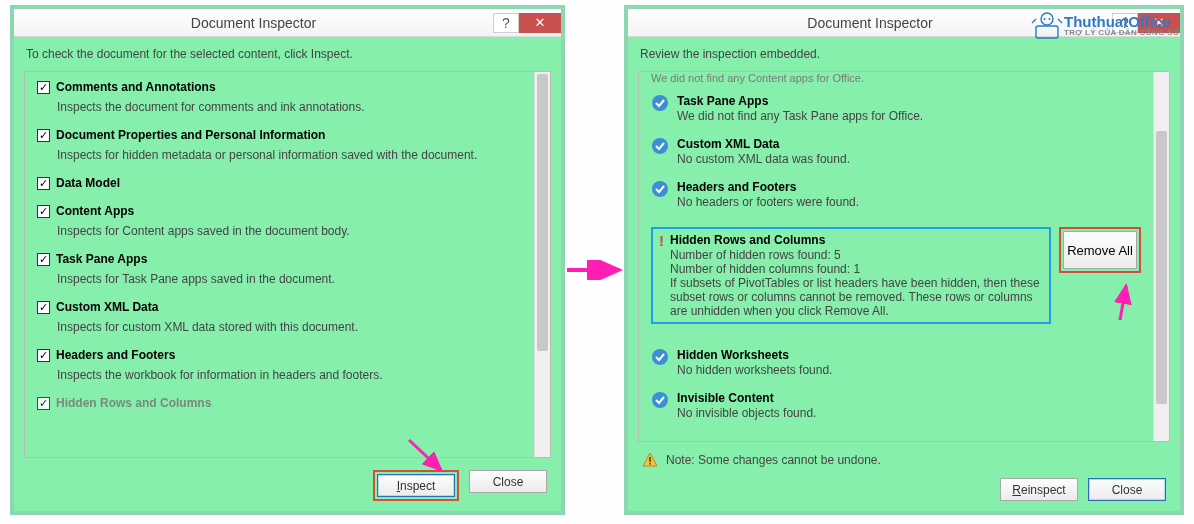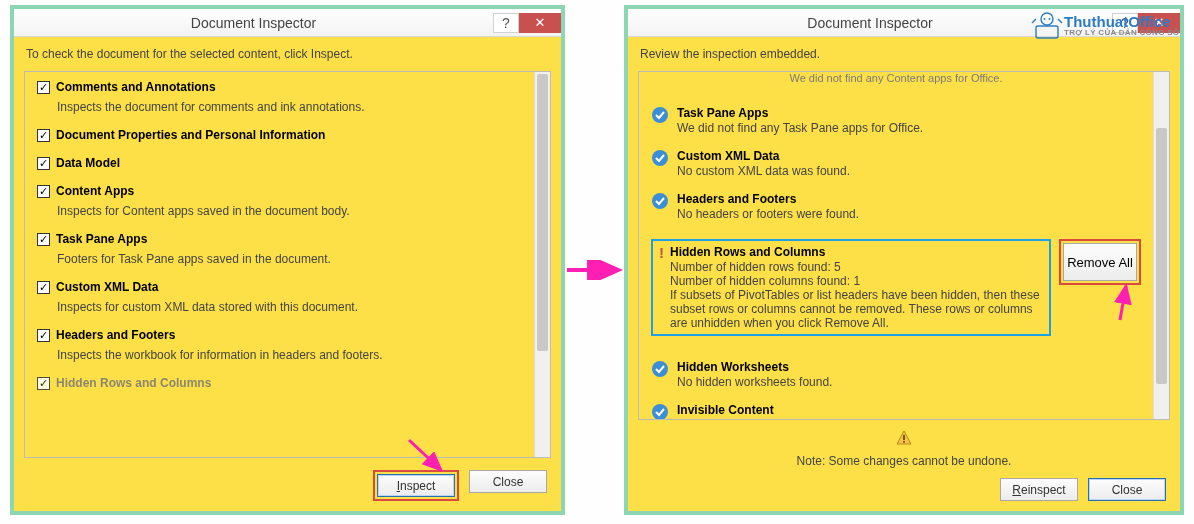--- a/index.html
+++ b/index.html
@@ -7,21 +7,21 @@
     font-family: "Segoe UI", Tahoma, sans-serif;
     font-size: 12px;
     background: #fefefe;
     width: 1194px;
     height: 524px;
     position: relative;
   }
   .dialog {
     position: absolute;
     border: 4px solid #8dd6b2;
-    background: #fde047;
+    background: #86efac;
     display: flex;
     flex-direction: column;
   }
   .dialog.left  { left: 10px;  top: 5px; width: 555px; height: 510px; }
   .dialog.right { left: 624px; top: 5px; width: 560px; height: 510px; }
 
   .titlebar {
     background: linear-gradient(#ffffff,#f3f3f3);
     border-bottom: 1px solid #d8d8d8;
     height: 28px;
@@ -86,21 +86,20 @@
     display:flex; align-items:center; justify-content:center;
     font-size:11px; line-height:1;
   }
   .check-item .label { font-weight: bold; }
   .check-item .desc { margin-left: 20px; color:#444; margin-top:6px; }
 
   .note-row {
     display:flex; align-items:center; gap:8px;
     padding: 4px 14px;
     color:#444;
-    flex-direction:column;
   }
   .warn-icon {
     width:16px;height:16px;
   }
 
   .button-row {
     display:flex; justify-content:flex-end; gap:10px;
     padding: 6px 14px 10px;
   }
   .btn {
@@ -189,40 +188,41 @@
             <span class="chk">✓</span>
             <span class="label">Comments and Annotations</span>
           </div>
           <div class="desc">Inspects the document for comments and ink annotations.</div>
         </div>
         <div class="check-item">
           <div class="check-line">
             <span class="chk">✓</span>
             <span class="label">Document Properties and Personal Information</span>
           </div>
+          <div class="desc">Inspects for hidden metadata or personal information saved with the document.</div>
         </div>
         <div class="check-item">
           <div class="check-line">
             <span class="chk">✓</span>
             <span class="label">Data Model</span>
           </div>
         </div>
         <div class="check-item">
           <div class="check-line">
             <span class="chk">✓</span>
             <span class="label">Content Apps</span>
           </div>
           <div class="desc">Inspects for Content apps saved in the document body.</div>
         </div>
         <div class="check-item">
           <div class="check-line">
             <span class="chk">✓</span>
             <span class="label">Task Pane Apps</span>
           </div>
-          <div class="desc">Footers for Task Pane apps saved in the document.</div>
+          <div class="desc">Inspects for Task Pane apps saved in the document.</div>
         </div>
         <div class="check-item">
           <div class="check-line">
             <span class="chk">✓</span>
             <span class="label">Custom XML Data</span>
           </div>
           <div class="desc">Inspects for custom XML data stored with this document.</div>
         </div>
         <div class="check-item">
           <div class="check-line">
@@ -278,21 +278,21 @@
 <div class="dialog right">
   <div class="titlebar">
     <div class="title">Document Inspector</div>
     <div class="help">?</div>
     <div class="close">✕</div>
   </div>
   <div class="instruction">Review the inspection embedded.</div>
 
   <div class="scrollpane">
     <div class="scrollcontent" id="right-items" style="padding-top:0">
-      <div style="text-align:center;color:#7a7a7a;font-size:11px;margin-bottom:22px;">We did not find any Content apps for Office.</div>
+      <div style="color:#7a7a7a;font-size:11px;margin-bottom:10px;">We did not find any Content apps for Office.</div>
     <div class="result-item">
           <svg class="status-icon status-ok" viewBox="0 0 18 18">
             <circle cx="9" cy="9" r="8"></circle>
             <path d="M5 9 L8 12 L13 6"></path>
           </svg>
           <div class="result-body">
             <div class="label">Task Pane Apps</div>
             <div class="desc">We did not find any Task Pane apps for Office.</div>
           </div>
         </div>

